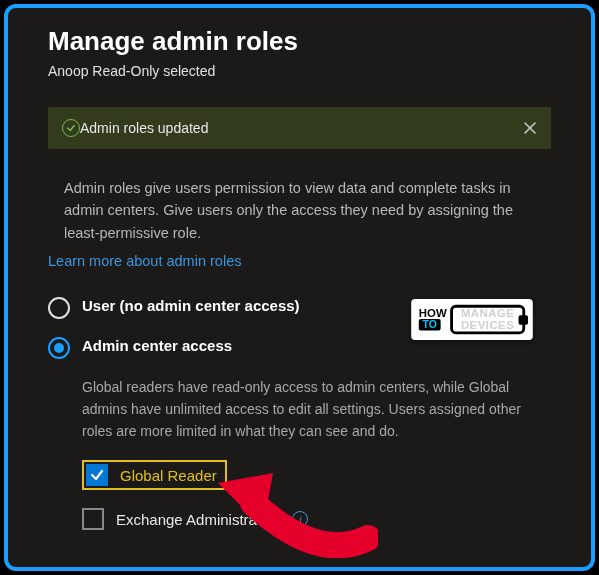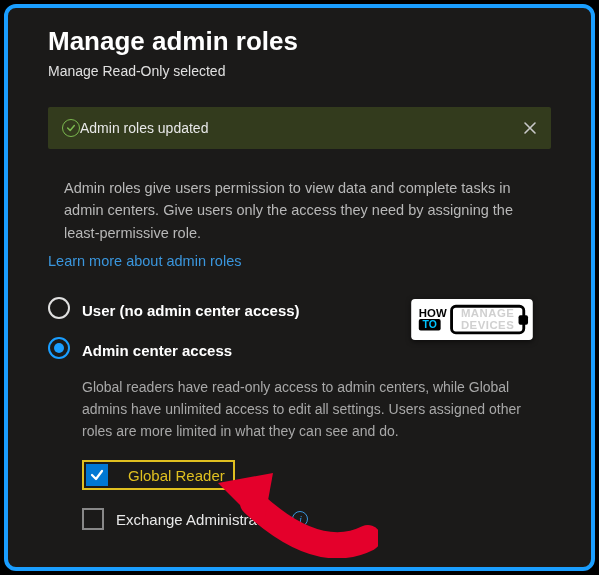--- a/index.html
+++ b/index.html
@@ -64,21 +64,21 @@
     }
     .link {
       color: #3a96dd;
       font-size: 14.5px;
       text-decoration: none;
       display: inline-block;
       margin-bottom: 28px;
       cursor: pointer;
     }
     .radio-row {
-      display: flex; align-items: flex-end; gap: 12px;
+      display: flex; align-items: flex-start; gap: 12px;
       margin-bottom: 18px;
       cursor: pointer;
     }
     .radio {
       width: 22px; height: 22px; border-radius: 50%;
       border: 2px solid #e0e0e0;
       display: flex; align-items: center; justify-content: center;
       flex-shrink: 0;
     }
     .radio.selected { border-color: #1a9eff; }
@@ -101,21 +101,21 @@
       border: 2px solid #888;
       display: flex; align-items: center; justify-content: center;
       flex-shrink: 0;
     }
     .checkbox.checked {
       background: #0078d4; border-color: #0078d4;
     }
     .checkbox.checked svg { width: 14px; height: 14px; }
     .check-label { font-size: 15px; color: #e8e8e8; }
     .highlight-box {
-      display: inline-flex; align-items: center; gap: 20px;
+      display: inline-flex; align-items: center; gap: 12px;
       border: 2px solid #e0c020; padding: 2px 8px 2px 2px;
     }
     .highlight-box .check-label { color: #e0c020; }
     .info-circle {
       width: 16px; height: 16px; border: 1.5px solid #3a96dd;
       border-radius: 50%; display: inline-flex; align-items: center; justify-content: center;
       color: #3a96dd; font-size: 11px; font-style: italic; font-family: Georgia, serif;
       margin-left: 6px;
     }
     
@@ -151,21 +151,21 @@
       width: 180px; height: 110px;
       pointer-events: none;
     }
   </style>
 </head>
 <body>
 
 <div class="frame">
 
   <h1 class="title">Manage admin roles</h1>
-  <div class="subtitle">Manage Read-Only selected</div>
+  <div class="subtitle">Anoop Read-Only selected</div>
 
   <div class="alert">
     <span class="check-circle">
       <svg viewBox="0 0 12 12">
           <path d="M2 6 L5 9 L10 3" stroke="#7bb84f" stroke-width="1.8" fill="none" stroke-linecap="round" stroke-linejoin="round"></path>
         </svg>
     </span>
     <span class="msg">Admin roles updated</span>
     <span class="close">
       <svg viewBox="0 0 14 14" width="14" height="14">

